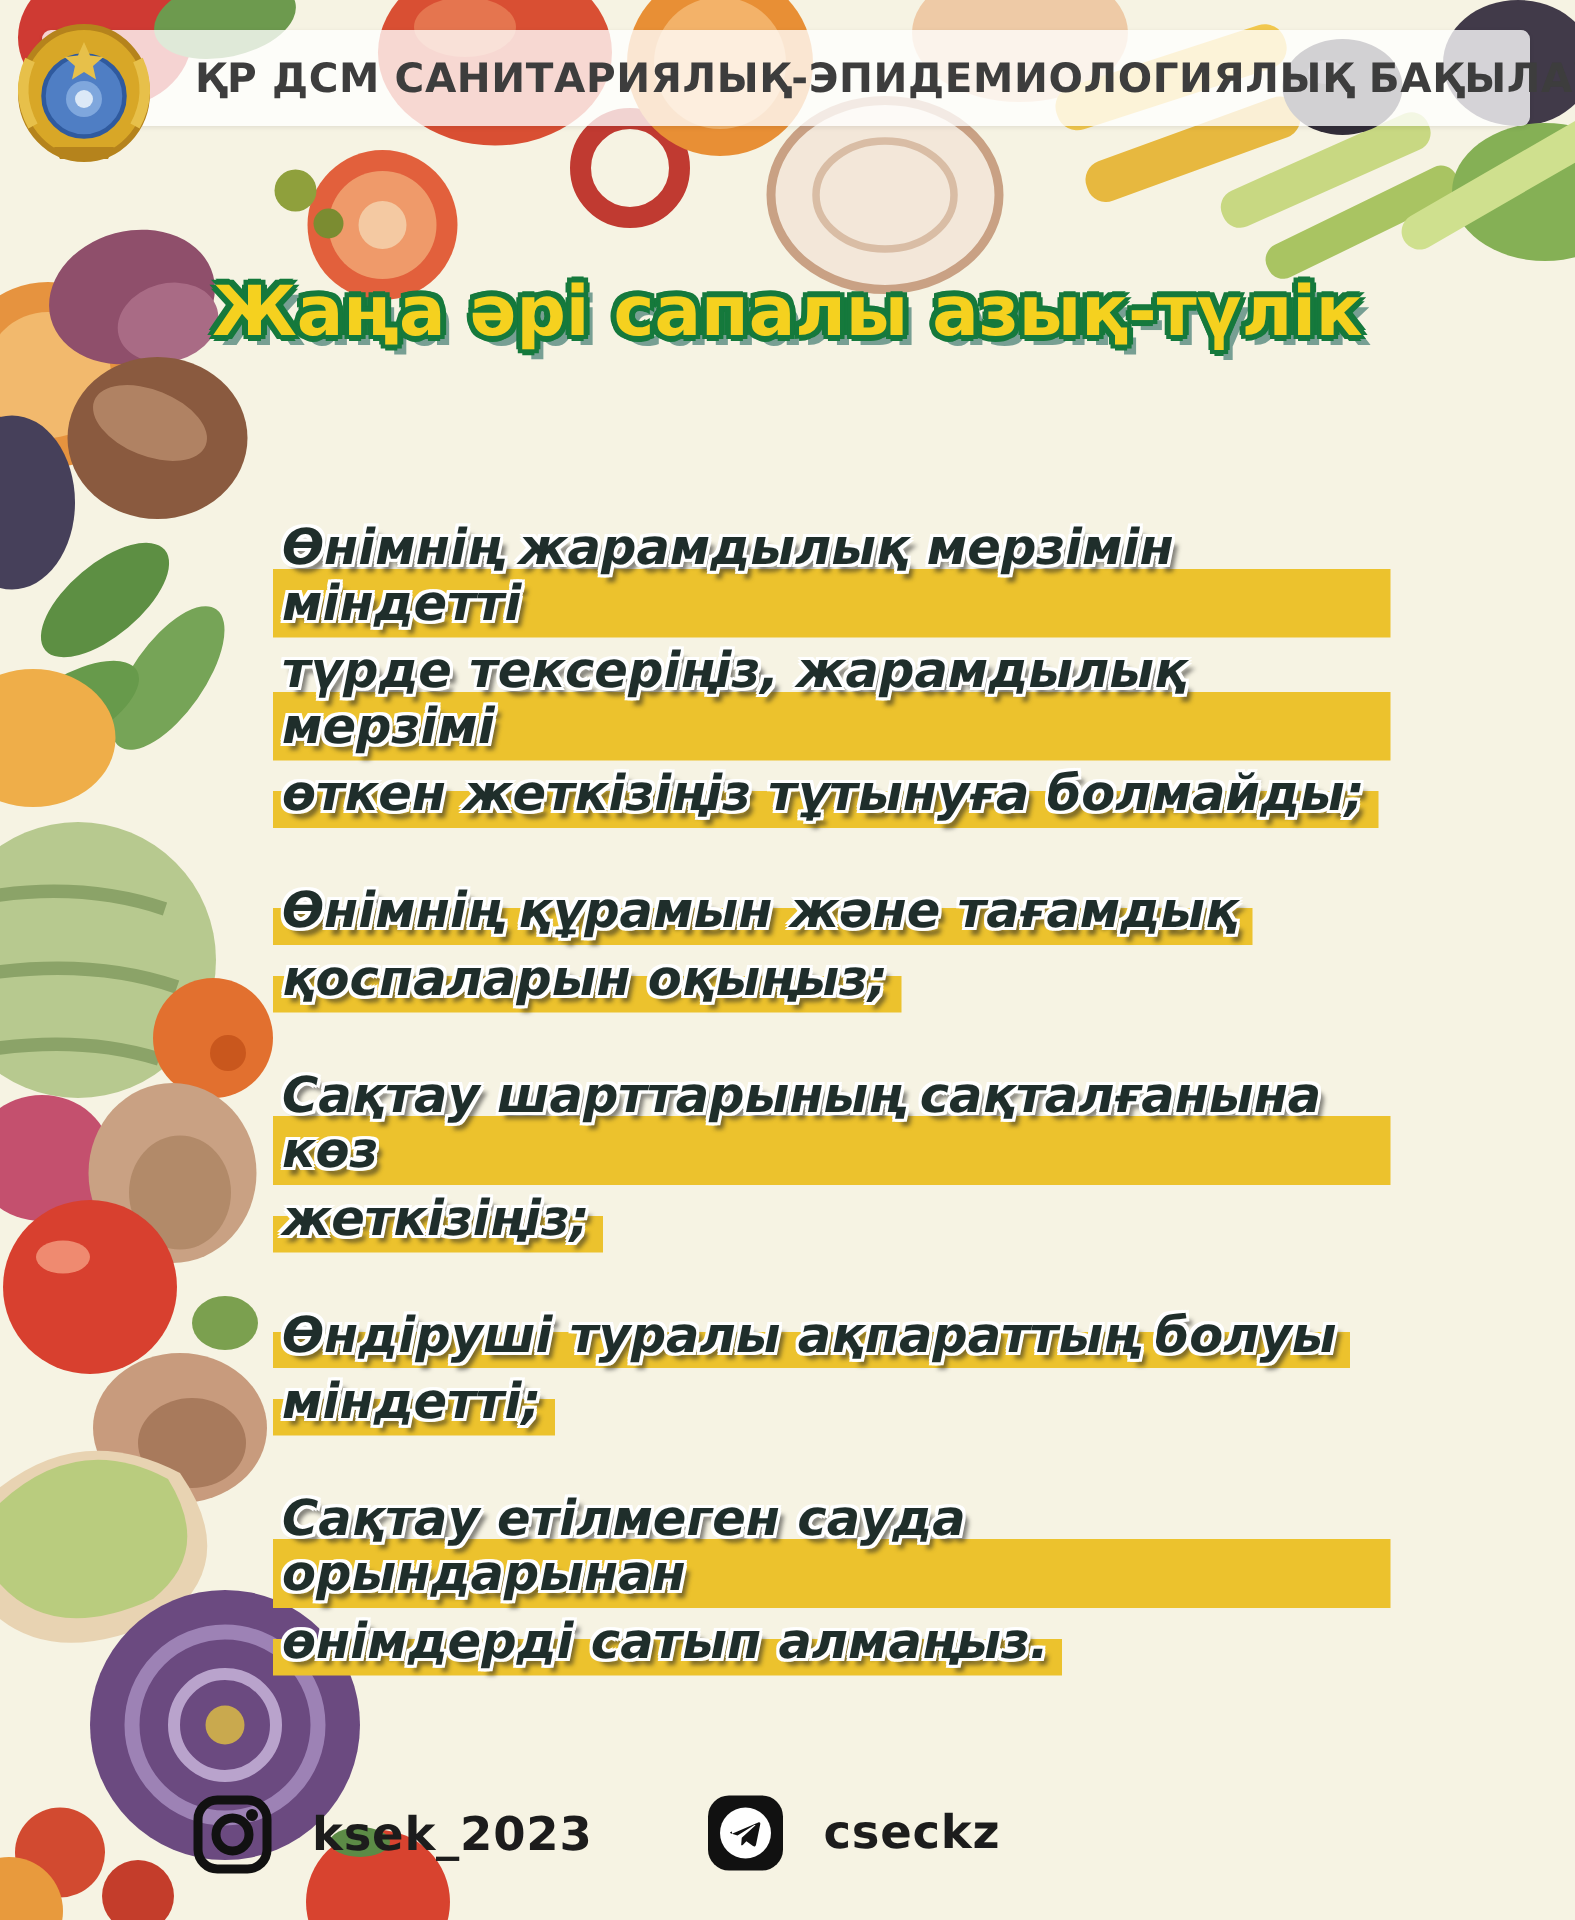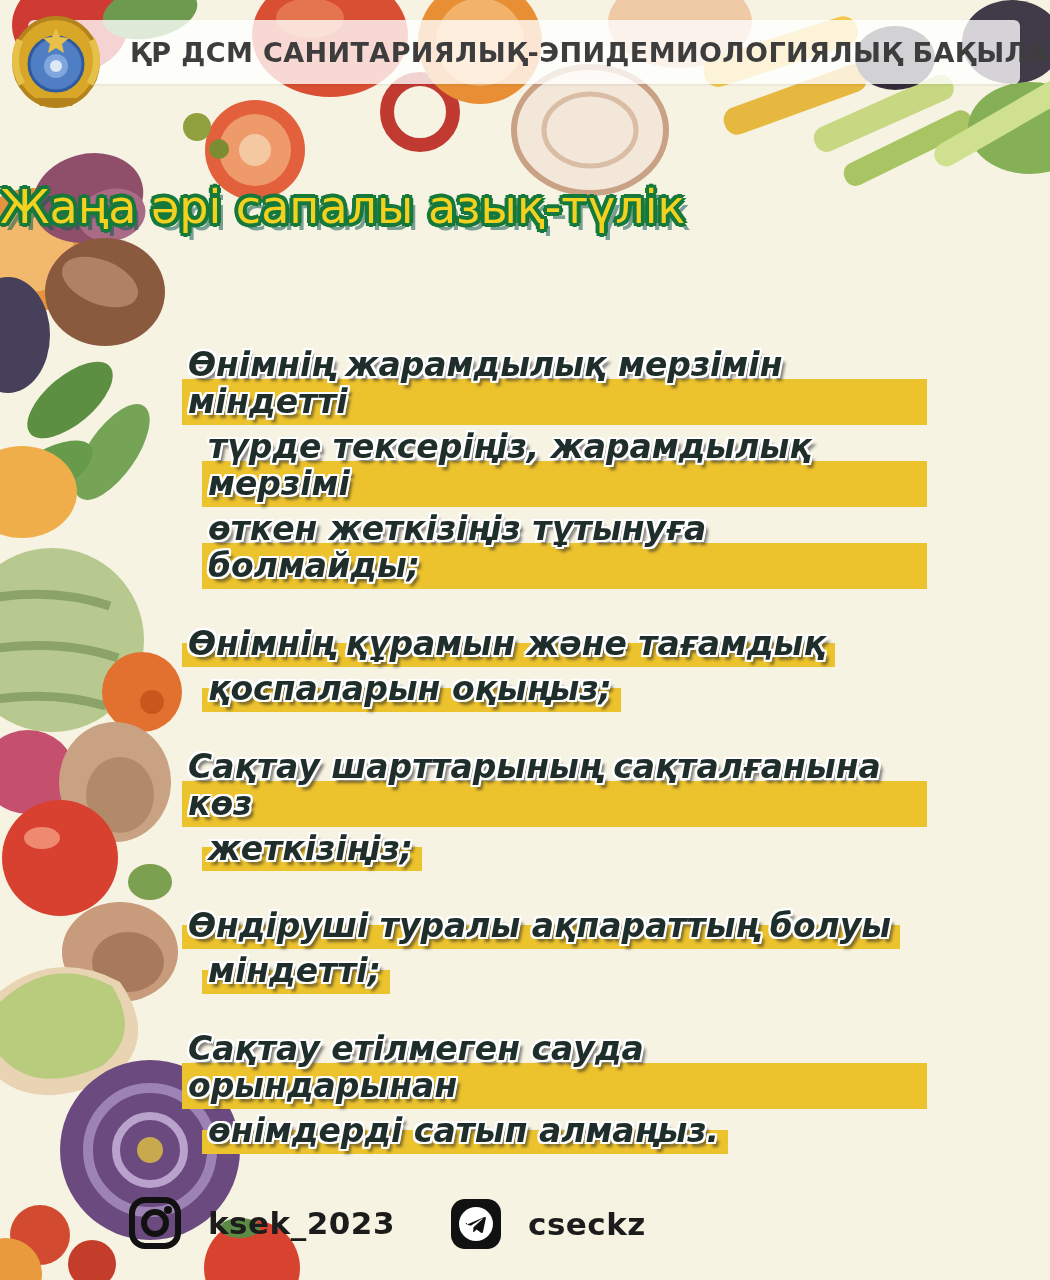--- a/index.html
+++ b/index.html
@@ -17,21 +17,21 @@
     box-shadow:0 1px 3px rgba(0,0,0,0.08);
   }
   .header-title{
     margin-left:102px;white-space:nowrap;
     font-size:27px;font-weight:bold;color:#3d3d3d;letter-spacing:.4px;
   }
   .logo{position:absolute;left:6px;top:10px;width:100px;height:100px;z-index:3;}
   
   .title{
     position:absolute;left:0;top:180px;width:100%;z-index:2;
-    text-align:left;font-weight:400;font-size:46px;line-height:1.2;
+    text-align:center;font-weight:700;font-size:46px;line-height:1.2;
     color:#f5d11f;
     text-shadow:
       -3px -3px 0 #15793c, 3px -3px 0 #15793c,
       -3px  3px 0 #15793c, 3px  3px 0 #15793c,
       -4px  0   0 #15793c, 4px  0   0 #15793c,
        0   -4px 0 #15793c, 0    4px 0 #15793c,
        6px  7px 0 rgba(15,90,82,0.55);
   }
   
   .bullets{position:absolute;left:182px;top:346px;width:745px;z-index:2;}
@@ -43,26 +43,26 @@
     padding:1px 9px 4px 6px;margin:0 0 3px 0;
     background:linear-gradient(to bottom, rgba(0,0,0,0) 42%, #ecc22d 42%);
     text-shadow:
       -2px -2px 0 #fff, 2px -2px 0 #fff,
       -2px  2px 0 #fff, 2px  2px 0 #fff,
       -2px  0   0 #fff, 2px  0   0 #fff,
        0   -2px 0 #fff, 0    2px 0 #fff,
        4px  5px 3px rgba(35,35,35,0.55);
     font-style: italic;
   }
-  .bullet-line + .bullet-line{margin-top:2px;margin-left:20px;}
+  .bullet-line + .bullet-line{margin-top:2px;}
   .bullet .bullet-line{display:table;}
   
   .footer{
     position:absolute;left:128px;top:1196px;z-index:2;
-    display:flex;align-items:flex-end;gap:55px;
+    display:flex;align-items:flex-start;gap:76px;
   }
   .social{display:flex;align-items:center;gap:26px;}
   .social-handle{font-size:31px;font-weight:bold;color:#1c1c1c;letter-spacing:.5px;}
   .icon-box{display:block;}
 </style>
 </head>
 <body>
 
 <svg class="bg-art" viewBox="0 0 1050 1280" xmlns="http://www.w3.org/2000/svg" aria-hidden="true">
 

